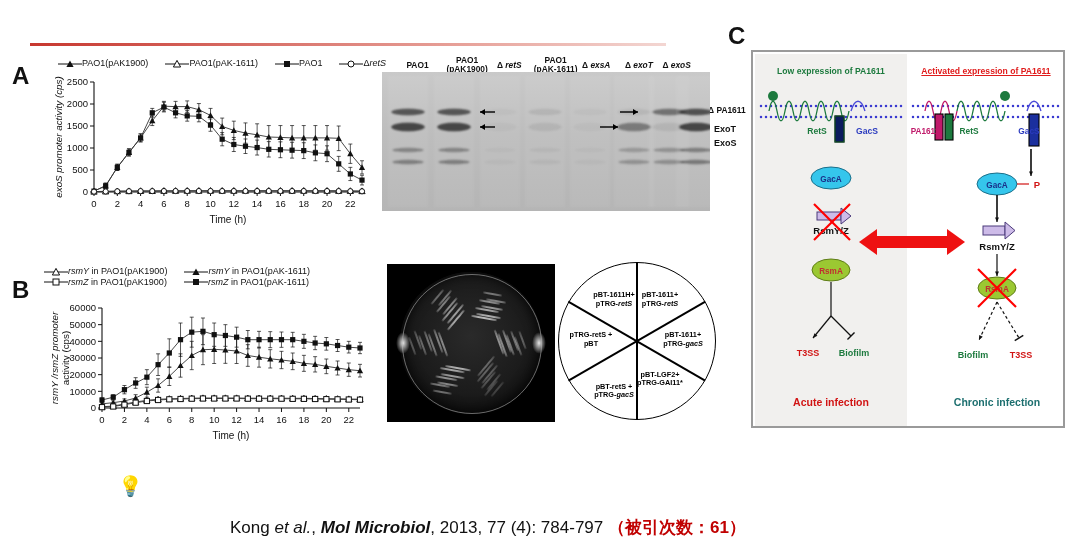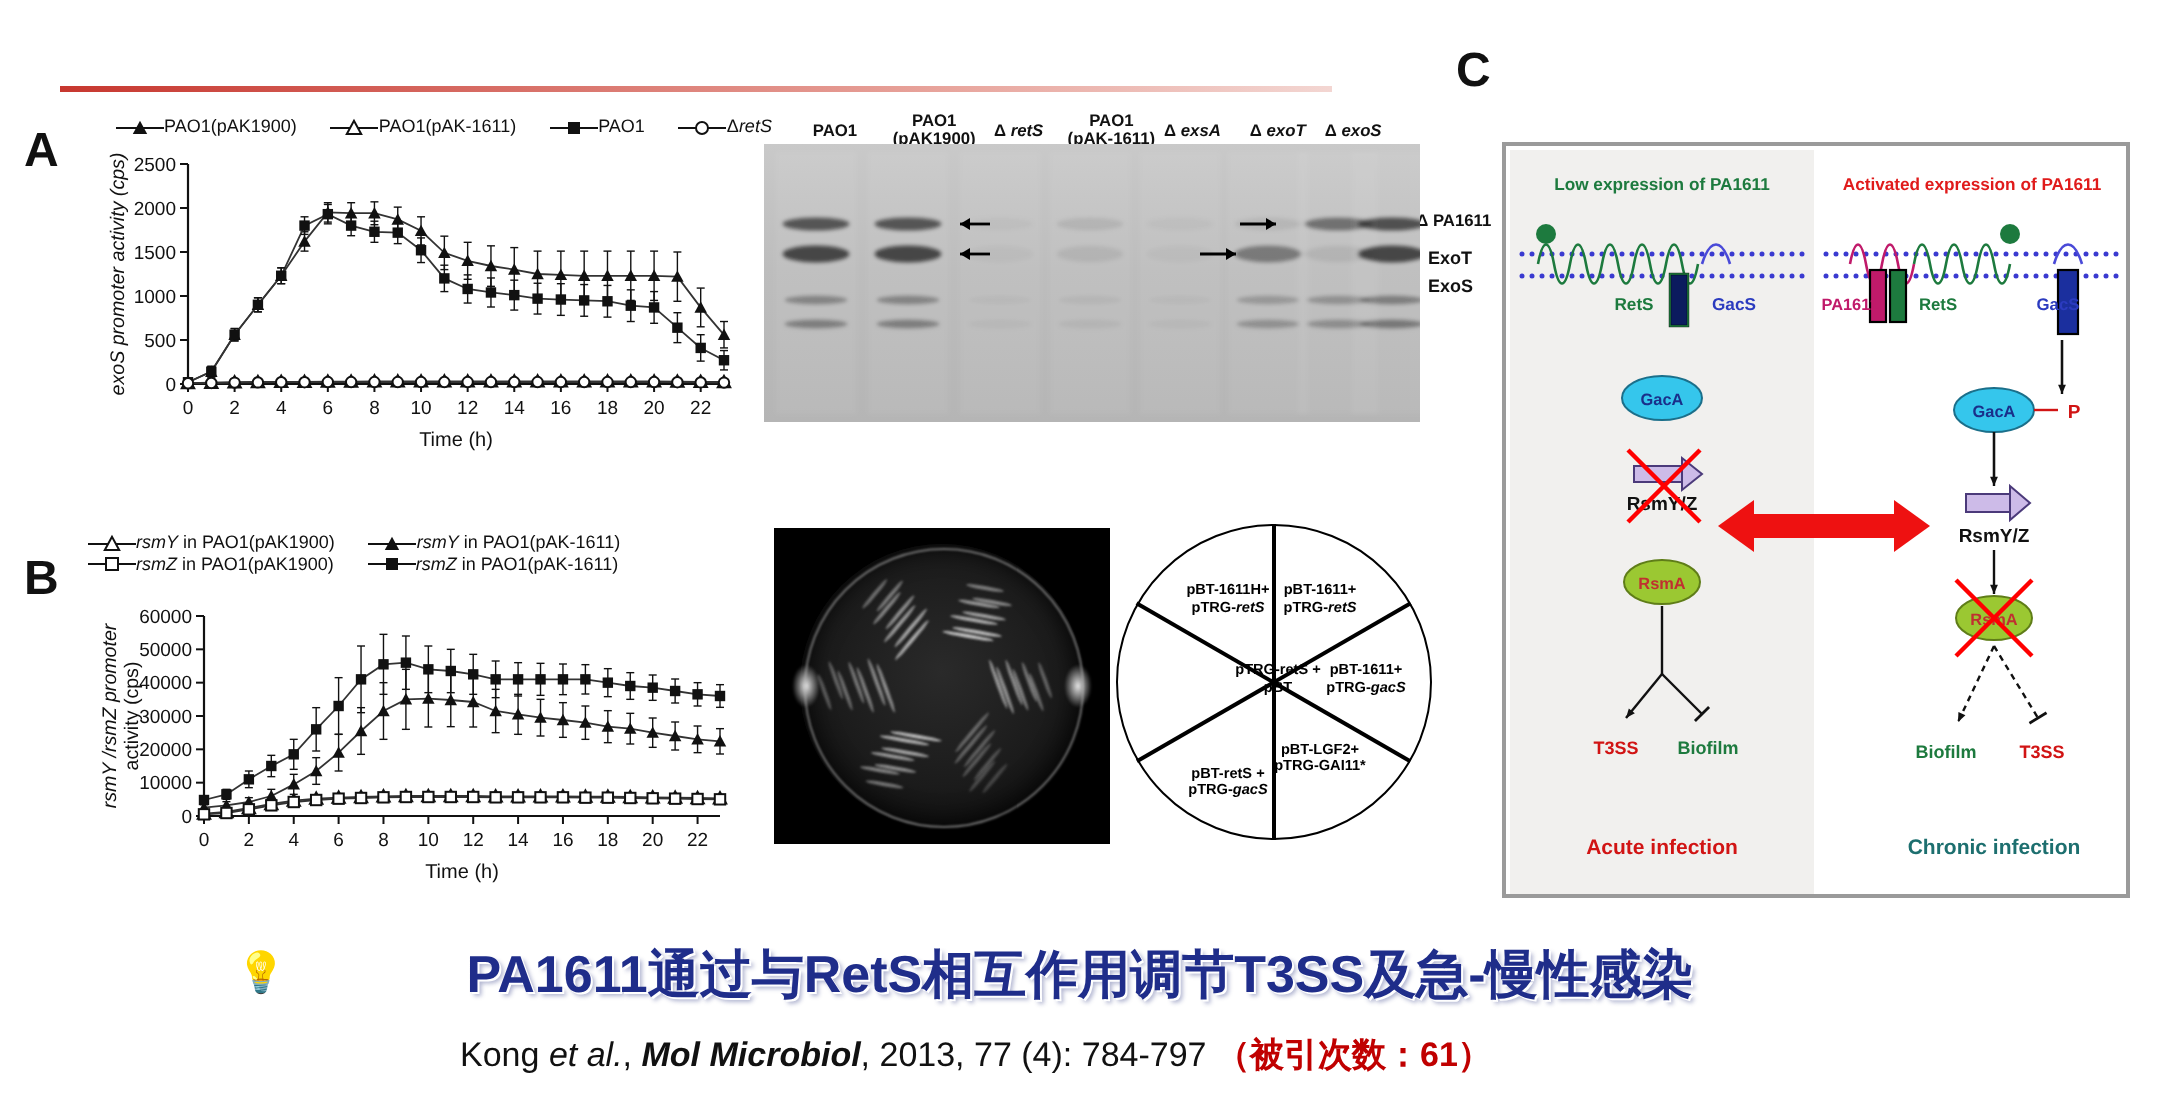--- a/index.html
+++ b/index.html
@@ -49,26 +49,26 @@
   #pie{width:158px;height:158px;border-radius:50%;border:1.6px solid #000;
      box-sizing:border-box;background:#fff;position:relative;}
   .pie-line{position:absolute;left:50%;top:50%;width:1.6px;height:158px;background:#000;
      transform-origin:50% 50%;margin-left:-0.8px;margin-top:-79px;}
   .sector-lab{position:absolute;font-size:7.3px;font-weight:bold;color:#000;
      text-align:center;line-height:1.18;width:70px;}
   .sector-lab i{font-style:italic;}
 
   
   #panelC{left:751px;top:50px;width:314px;height:378px;
-     border:2px solid #9a9a9a;background:#ffffff;box-sizing:border-box;margin-top:21px;}
+     border:2px solid #9a9a9a;background:#ffffff;box-sizing:border-box;}
   #cLeft{position:absolute;left:2px;top:2px;width:152px;height:372px;background:#f1f0ee;}
   #cRight{position:absolute;left:156px;top:2px;width:154px;height:372px;background:#ffffff;}
   .c-head{font-size:8.6px;font-weight:bold;text-align:center;width:100%;position:absolute;}
   .c-head.left{color:#1d7a3e;}
-  .c-head.right{color:#e01b1b;}
+  .c-head.right{color:#e01b1b;text-decoration:underline;}
 
   
   #bottom-title{
     left:120px;top:470px;width:840px;height:34px;text-align:center;
     font-size:26px;font-weight:bold;color:#1f2d8a;white-space:nowrap;
     text-shadow:1px 1px 0 #fff, 2px 2px 2px rgba(30,40,120,.35);
   }
   #bulb{left:118px;top:474px;font-size:20px;color:#b02020;}
   #citation{left:230px;top:516px;width:840px;font-size:17px;color:#111;white-space:nowrap;}
   #citation .jr{font-weight:bold;font-style:italic;}
@@ -860,21 +860,21 @@
         <div>pTRG-<i>gacS</i></div>
       </div>
       <div class="sector-lab" style="left: 67px; top: 108.837px;">
         <div>pBT-LGF2+</div>
         <div>pTRG-GAI11*</div>
       </div>
       <div class="sector-lab" style="left: 21px; top: 108.837px; margin-top: 12px;">
         <div>pBT-retS +</div>
         <div>pTRG-<i>gacS</i></div>
       </div>
-      <div class="sector-lab" style="left: -2px; top: 69px; margin-left: 48px;">
+      <div class="sector-lab" style="left: -2px; top: 69px;">
         <div>pTRG-retS +</div>
         <div>pBT</div>
       </div>
       <div class="sector-lab" style="left: 21px; top: 29.1628px;">
         <div>pBT-1611H+</div>
         <div>pTRG-<i>retS</i></div>
       </div>
     </div>
 
   <div class="abs panel-letter" style="left:728px;top:22px;">C</div>
@@ -1074,18 +1074,17 @@
     <svg style="position:absolute;left:104px;top:170px;" width="110" height="40">
       <g id="cArrow">
           <rect x="16" y="14" width="78" height="12" fill="#ee1111"></rect>
           <polygon points="2,20 20,7 20,33" fill="#ee1111"></polygon>
           <polygon points="108,20 90,7 90,33" fill="#ee1111"></polygon>
         </g>
     </svg>
   </div>
 
   <div class="abs" id="bulb">💡</div>
-  <div class="abs" id="bottom-title">PA1611通过与RetS相互作用调节T3SS及急-慢性感染</div>
   <div class="abs" id="citation">
     <span>Kong </span><span class="it">et al.</span><span>, </span><span class="jr">Mol Microbiol</span><span>, 2013, 77 (4): 784-797  </span><span class="cn">（被引次数：61）</span>
   </div>
 
 </div>
 
 </body></html>

